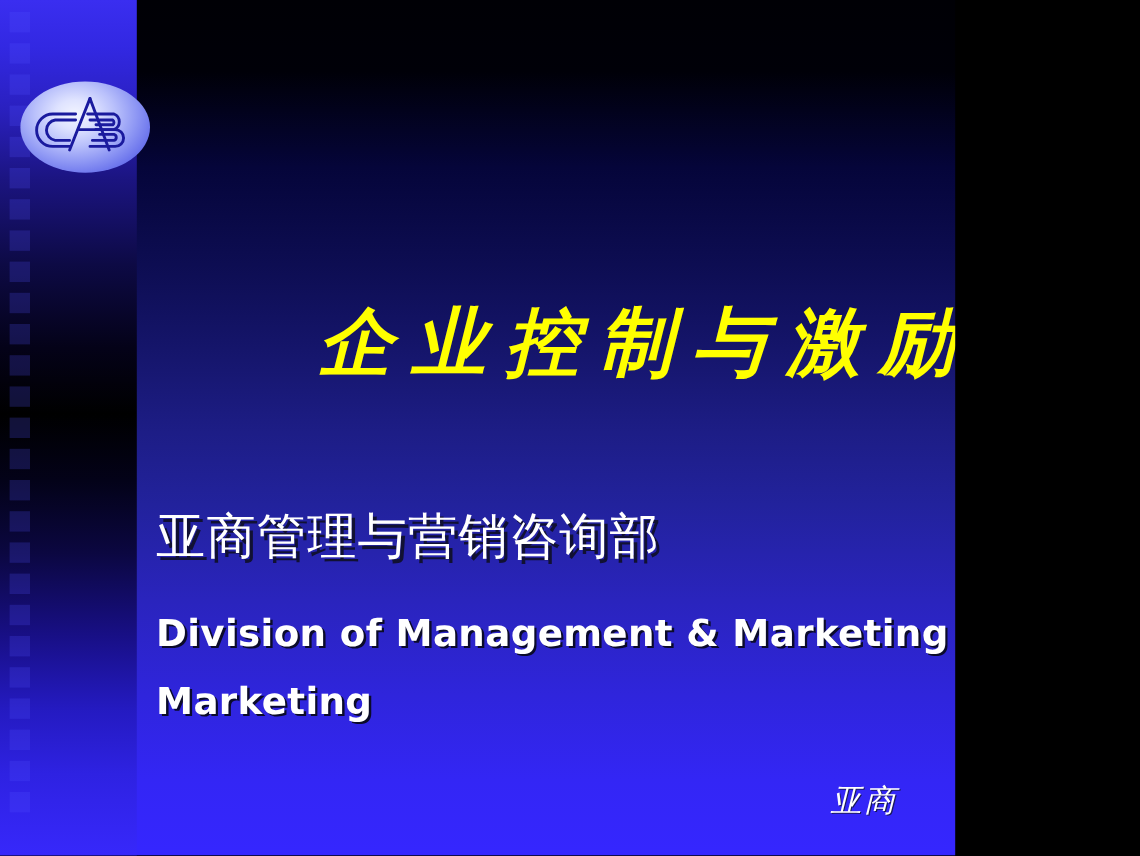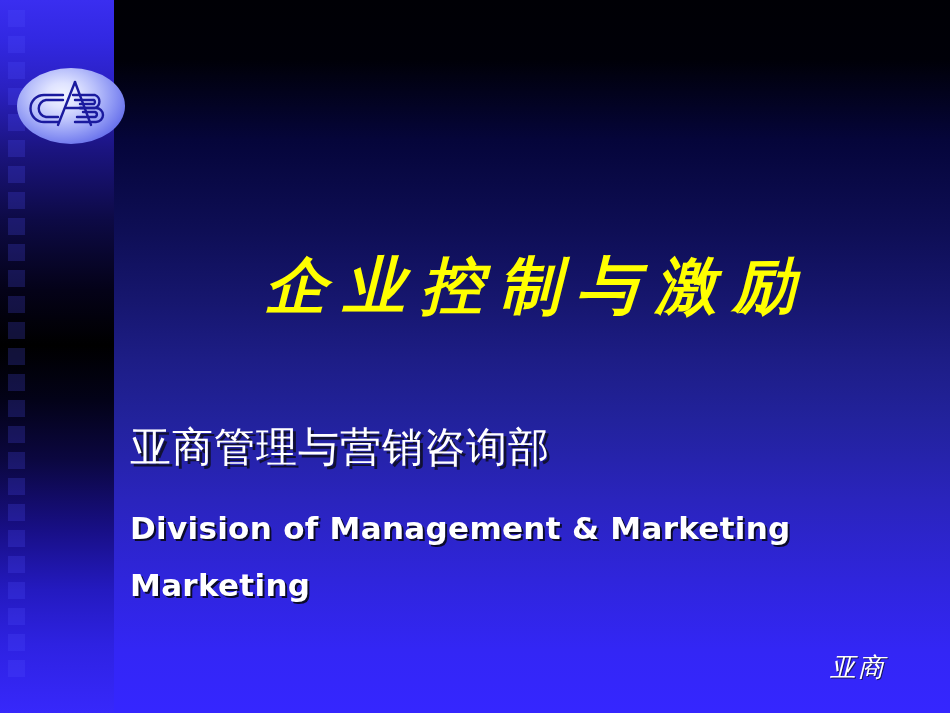--- a/index.html
+++ b/index.html
@@ -2,21 +2,21 @@
 <html><head>
 <meta charset="utf-8">
 <style>
   html, body {
     margin: 0;
     padding: 0;
     background: #000;
   }
   #slide {
     position: relative;
-    width: 950px;
+    width: 796px;
     height: 713px;
     overflow: hidden;
     font-family: "Liberation Sans", sans-serif;
   }
 
   
   #bg-main {
     position: absolute;
     left: 0; top: 0;
     width: 950px; height: 713px;
@@ -133,21 +133,21 @@
     font-family: "DejaVu Sans", "Liberation Sans", sans-serif;
     font-size: 31px;
     font-weight: bold;
     line-height: 1.85;
     letter-spacing: 0.3px;
     text-shadow: 2px 2px 0 #0b0b2a;
   }
 
   #footer-mark {
     position: absolute;
-    right: 64px;
+    right: 48px;
     bottom: 28px;
     color: #ffffff;
     font-family: "DejaVu Serif", "Liberation Serif", serif;
     font-style: italic;
     font-size: 26px;
     letter-spacing: 2px;
     text-shadow: 1px 1px 0 #1a1a5a;
   }
 </style>
 </head>

